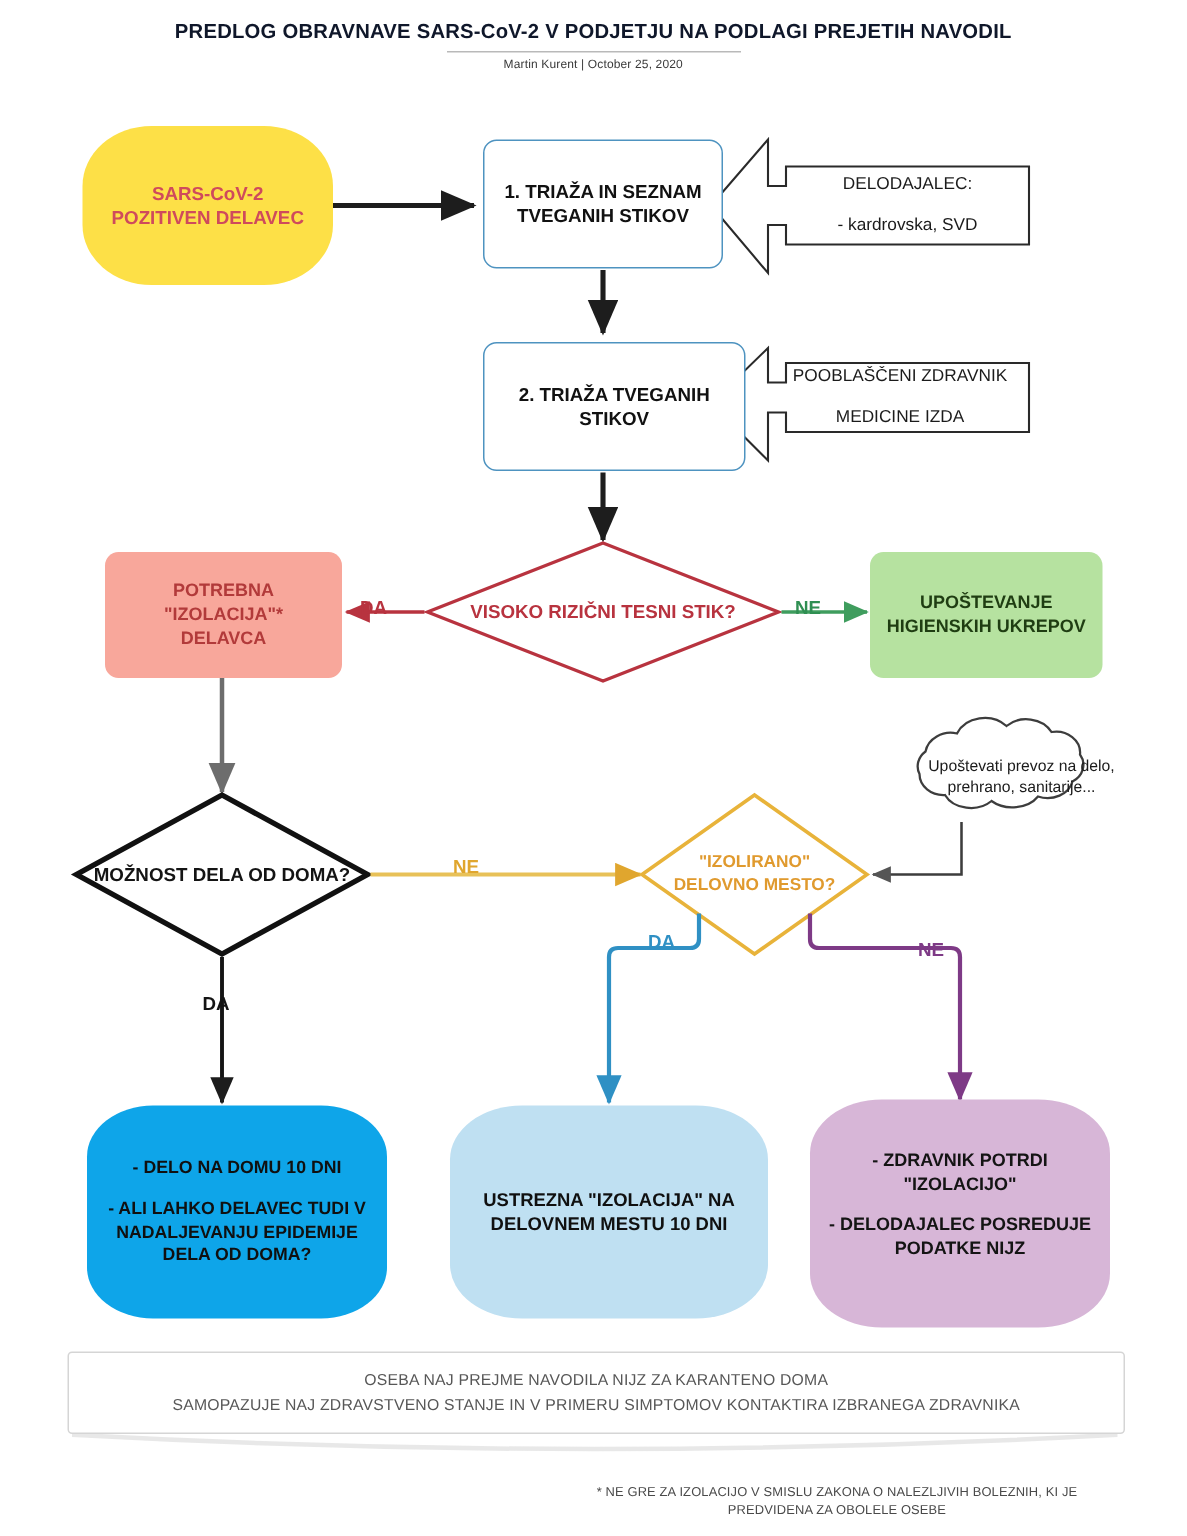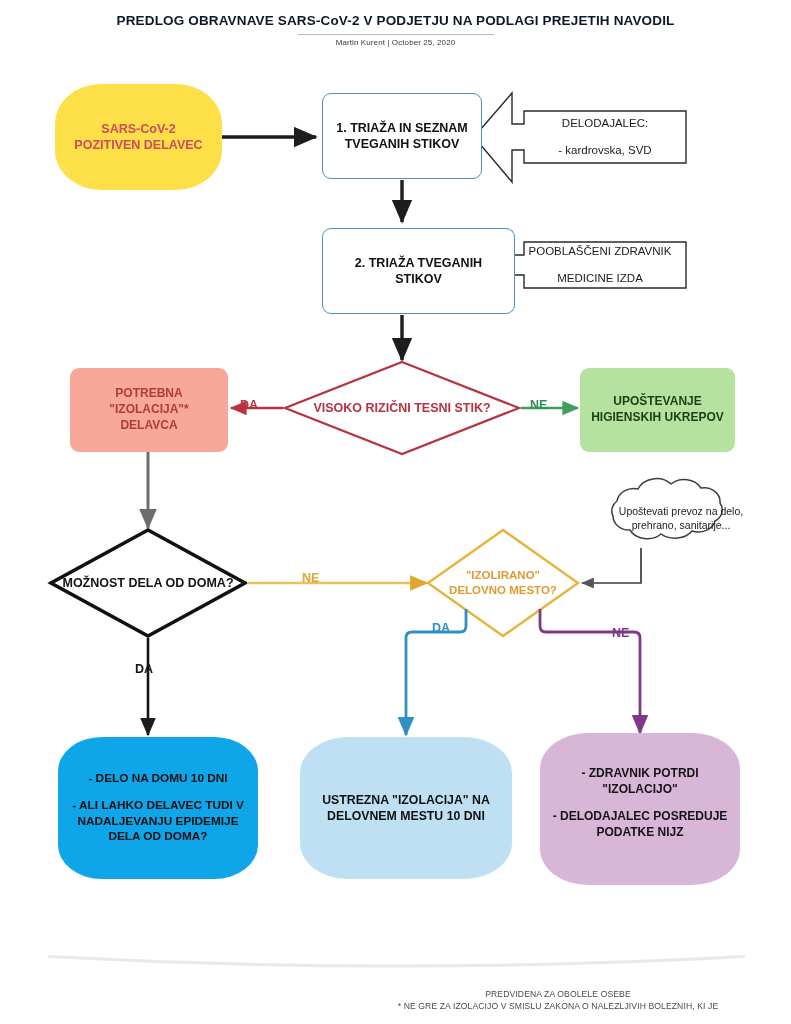--- a/index.html
+++ b/index.html
@@ -288,21 +288,21 @@
   </svg>
 
   <div class="node pill-gray" style="left:55px; top:84px; width:167px; height:106px; padding:0 14px;">
     <span>SARS-CoV-2 POZITIVEN DELAVEC</span>
   </div>
 
   <div class="node rect-blue" style="left:322px; top:93px; width:160px; height:86px; padding:0 10px;">
     <span>1. TRIAŽA IN SEZNAM TVEGANIH STIKOV</span>
   </div>
 
-  <div class="node rect-blue" style="left:322px; top:228px; width:193px; height:86px; padding:0 10px;">
+  <div class="node rect-blue" style="left:322px; top:228px; width:175px; height:86px; padding:0 10px;">
     <span>2. TRIAŽA TVEGANIH STIKOV</span>
   </div>
 
   <div class="diamond-label dia-red" style="left:300px; top:382px; width:204px; height:52px;">
     <span>VISOKO RIZIČNI TESNI STIK?</span>
   </div>
 
   <div class="node rect-pink" style="left:70px; top:368px; width:158px; height:84px; padding:0 10px;">
     <span>POTREBNA "IZOLACIJA"* DELAVCA</span>
   </div>
@@ -358,19 +358,23 @@
 
   <div class="node blob-purple" style="left:540px; top:733px; width:200px; height:152px; padding:0 10px;">
     <div>
       <p>- ZDRAVNIK POTRDI "IZOLACIJO"</p>
       <span class="gap"></span>
       <p>- DELODAJALEC POSREDUJE PODATKE NIJZ</p>
       <span class="gap"></span>
     </div>
   </div>
 
+  <div class="banner">
+    <div>OSEBA NAJ PREJME NAVODILA NIJZ ZA KARANTENO DOMA</div>
+    <div>SAMOPAZUJE NAJ ZDRAVSTVENO STANJE IN V PRIMERU SIMPTOMOV KONTAKTIRA IZBRANEGA ZDRAVNIKA</div>
+  </div>
 
   <div class="footnote">
+    <div>* NE GRE ZA IZOLACIJO V SMISLU ZAKONA O NALEZLJIVIH BOLEZNIH, KI JE</div>
     <div>PREDVIDENA ZA OBOLELE OSEBE</div>
-    <div>* NE GRE ZA IZOLACIJO V SMISLU ZAKONA O NALEZLJIVIH BOLEZNIH, KI JE</div>
   </div>
 
 </div>
 
 </body></html>

